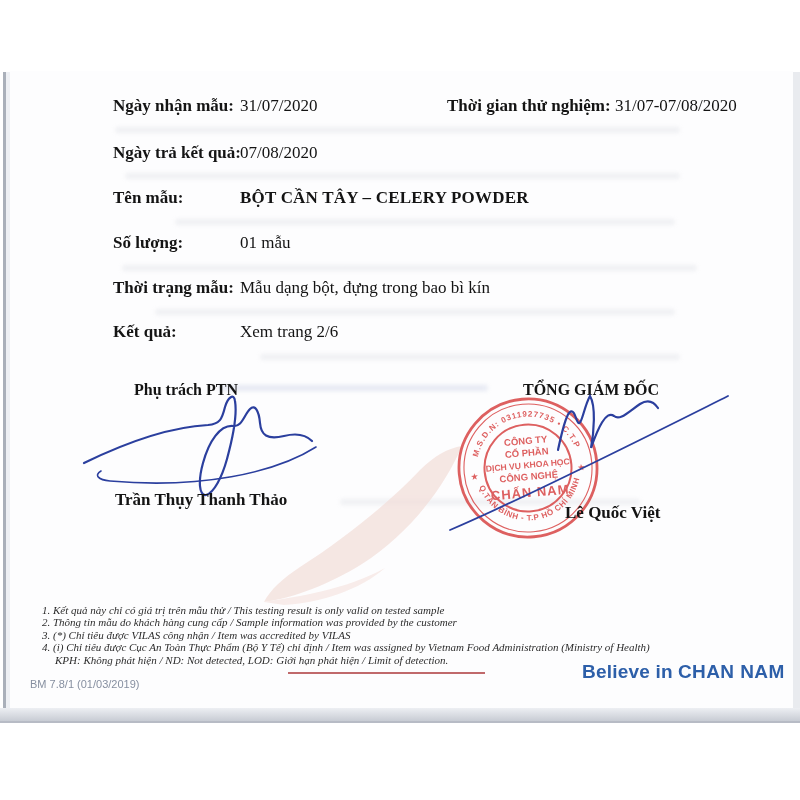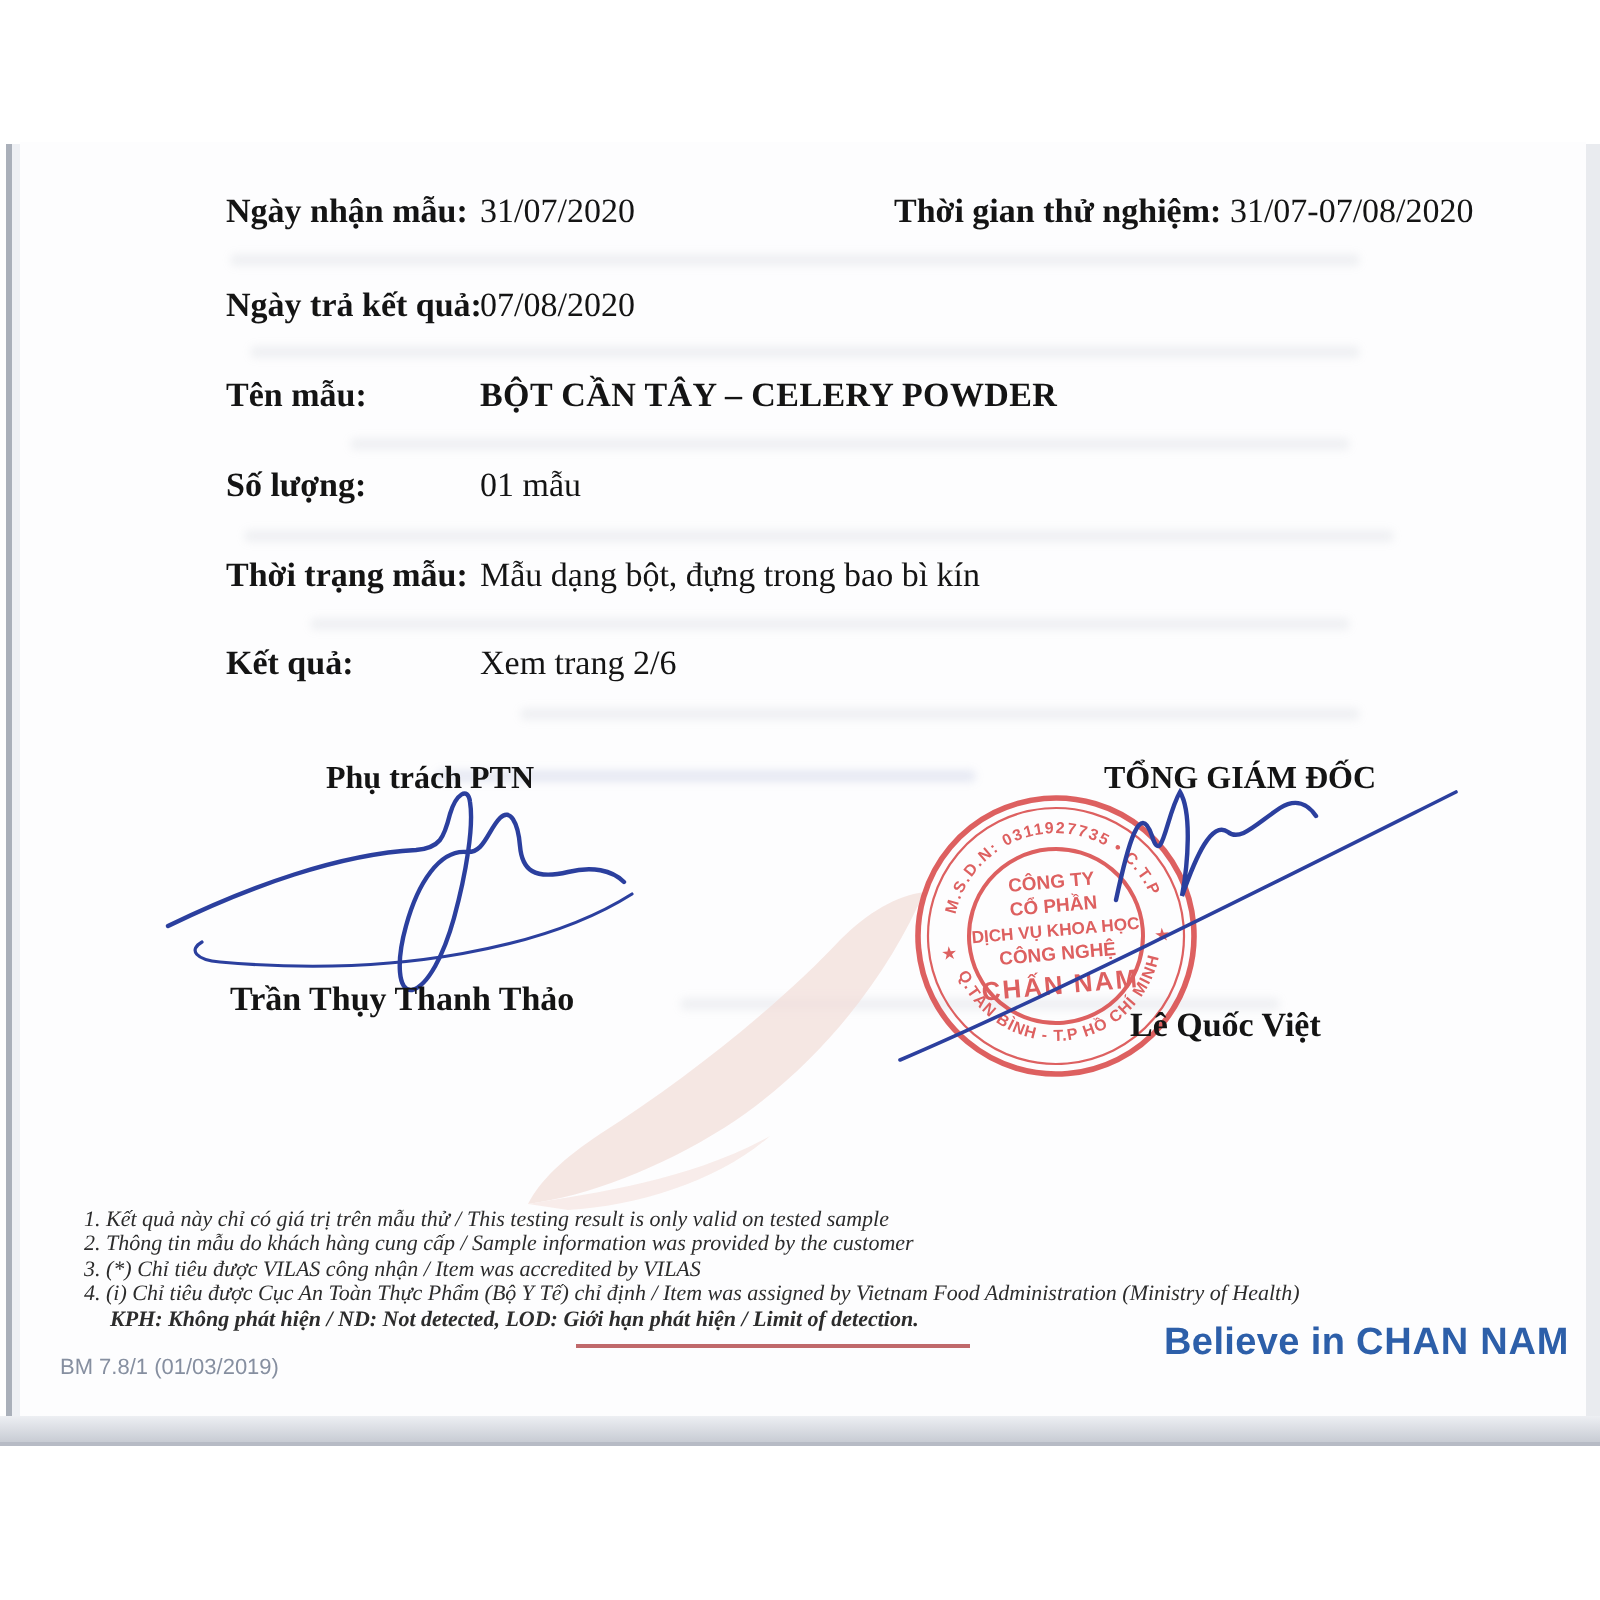--- a/index.html
+++ b/index.html
@@ -19,35 +19,35 @@
   .bottom-line{position:absolute;left:0;top:721px;width:800px;height:2px;background:#b7bbc5;}
 
   
   .frow{position:absolute;left:0;width:783px;white-space:nowrap;}
   .flabel{position:absolute;left:103px;font-weight:bold;font-size:17px;color:#141414;}
   .fvalue{position:absolute;left:230px;font-size:17px;color:#141414;}
   .fvalue.strong{font-weight:bold;letter-spacing:.2px;text-align:right;}
   .frow-right{position:absolute;left:437px;white-space:nowrap;font-size:17px;color:#141414;}
   .frow-right .rlabel{font-weight:bold;}
 
-  .sig-title{position:absolute;font-weight:bold;font-size:16px;color:#141414;white-space:nowrap;margin-left:29px;}
+  .sig-title{position:absolute;font-weight:bold;font-size:16px;color:#141414;white-space:nowrap;}
   .sig-name{position:absolute;font-weight:bold;font-size:17px;color:#141414;white-space:nowrap;text-align:center;}
 
   .sigsvg{position:absolute;overflow:visible;}
   .stampbox{position:absolute;left:446px;top:325px;width:144px;height:144px;transform:rotate(-5deg);}
   .stamp-text{font-family:"Liberation Sans","DejaVu Sans",sans-serif;font-weight:bold;fill:#d94a4a;}
 
   .watermark{position:absolute;left:240px;top:369px;width:250px;height:165px;opacity:.7;}
 
   .ghost{position:absolute;height:6px;background:rgba(148,154,170,.13);filter:blur(2px);border-radius:3px;}
   .ghost.blue{background:rgba(90,110,180,.14);}
 
   .notes{position:absolute;left:32px;top:533px;width:720px;
     font-style:italic;font-size:11px;line-height:12.4px;color:#2c2c2c;white-space:nowrap;}
-  .notes .indent{padding-left:13px;font-weight:bold;}
+  .notes .indent{padding-left:13px;}
 
   .form-code{position:absolute;left:20px;top:607px;
     font-family:"Liberation Sans","DejaVu Sans",sans-serif;font-size:11px;color:#868fa0;}
   .divider-red{position:absolute;left:278px;top:601px;width:197px;height:2px;background:#c0696b;}
   .slogan{position:absolute;left:572px;top:590px;white-space:nowrap;
     font-family:"Liberation Sans","DejaVu Sans",sans-serif;color:#2d5fa9;font-size:19px;}
   .slogan .pre{font-weight:bold;letter-spacing:.2px;}
   .slogan .brand{font-weight:700;letter-spacing:.4px;}
 </style>
 </head>

